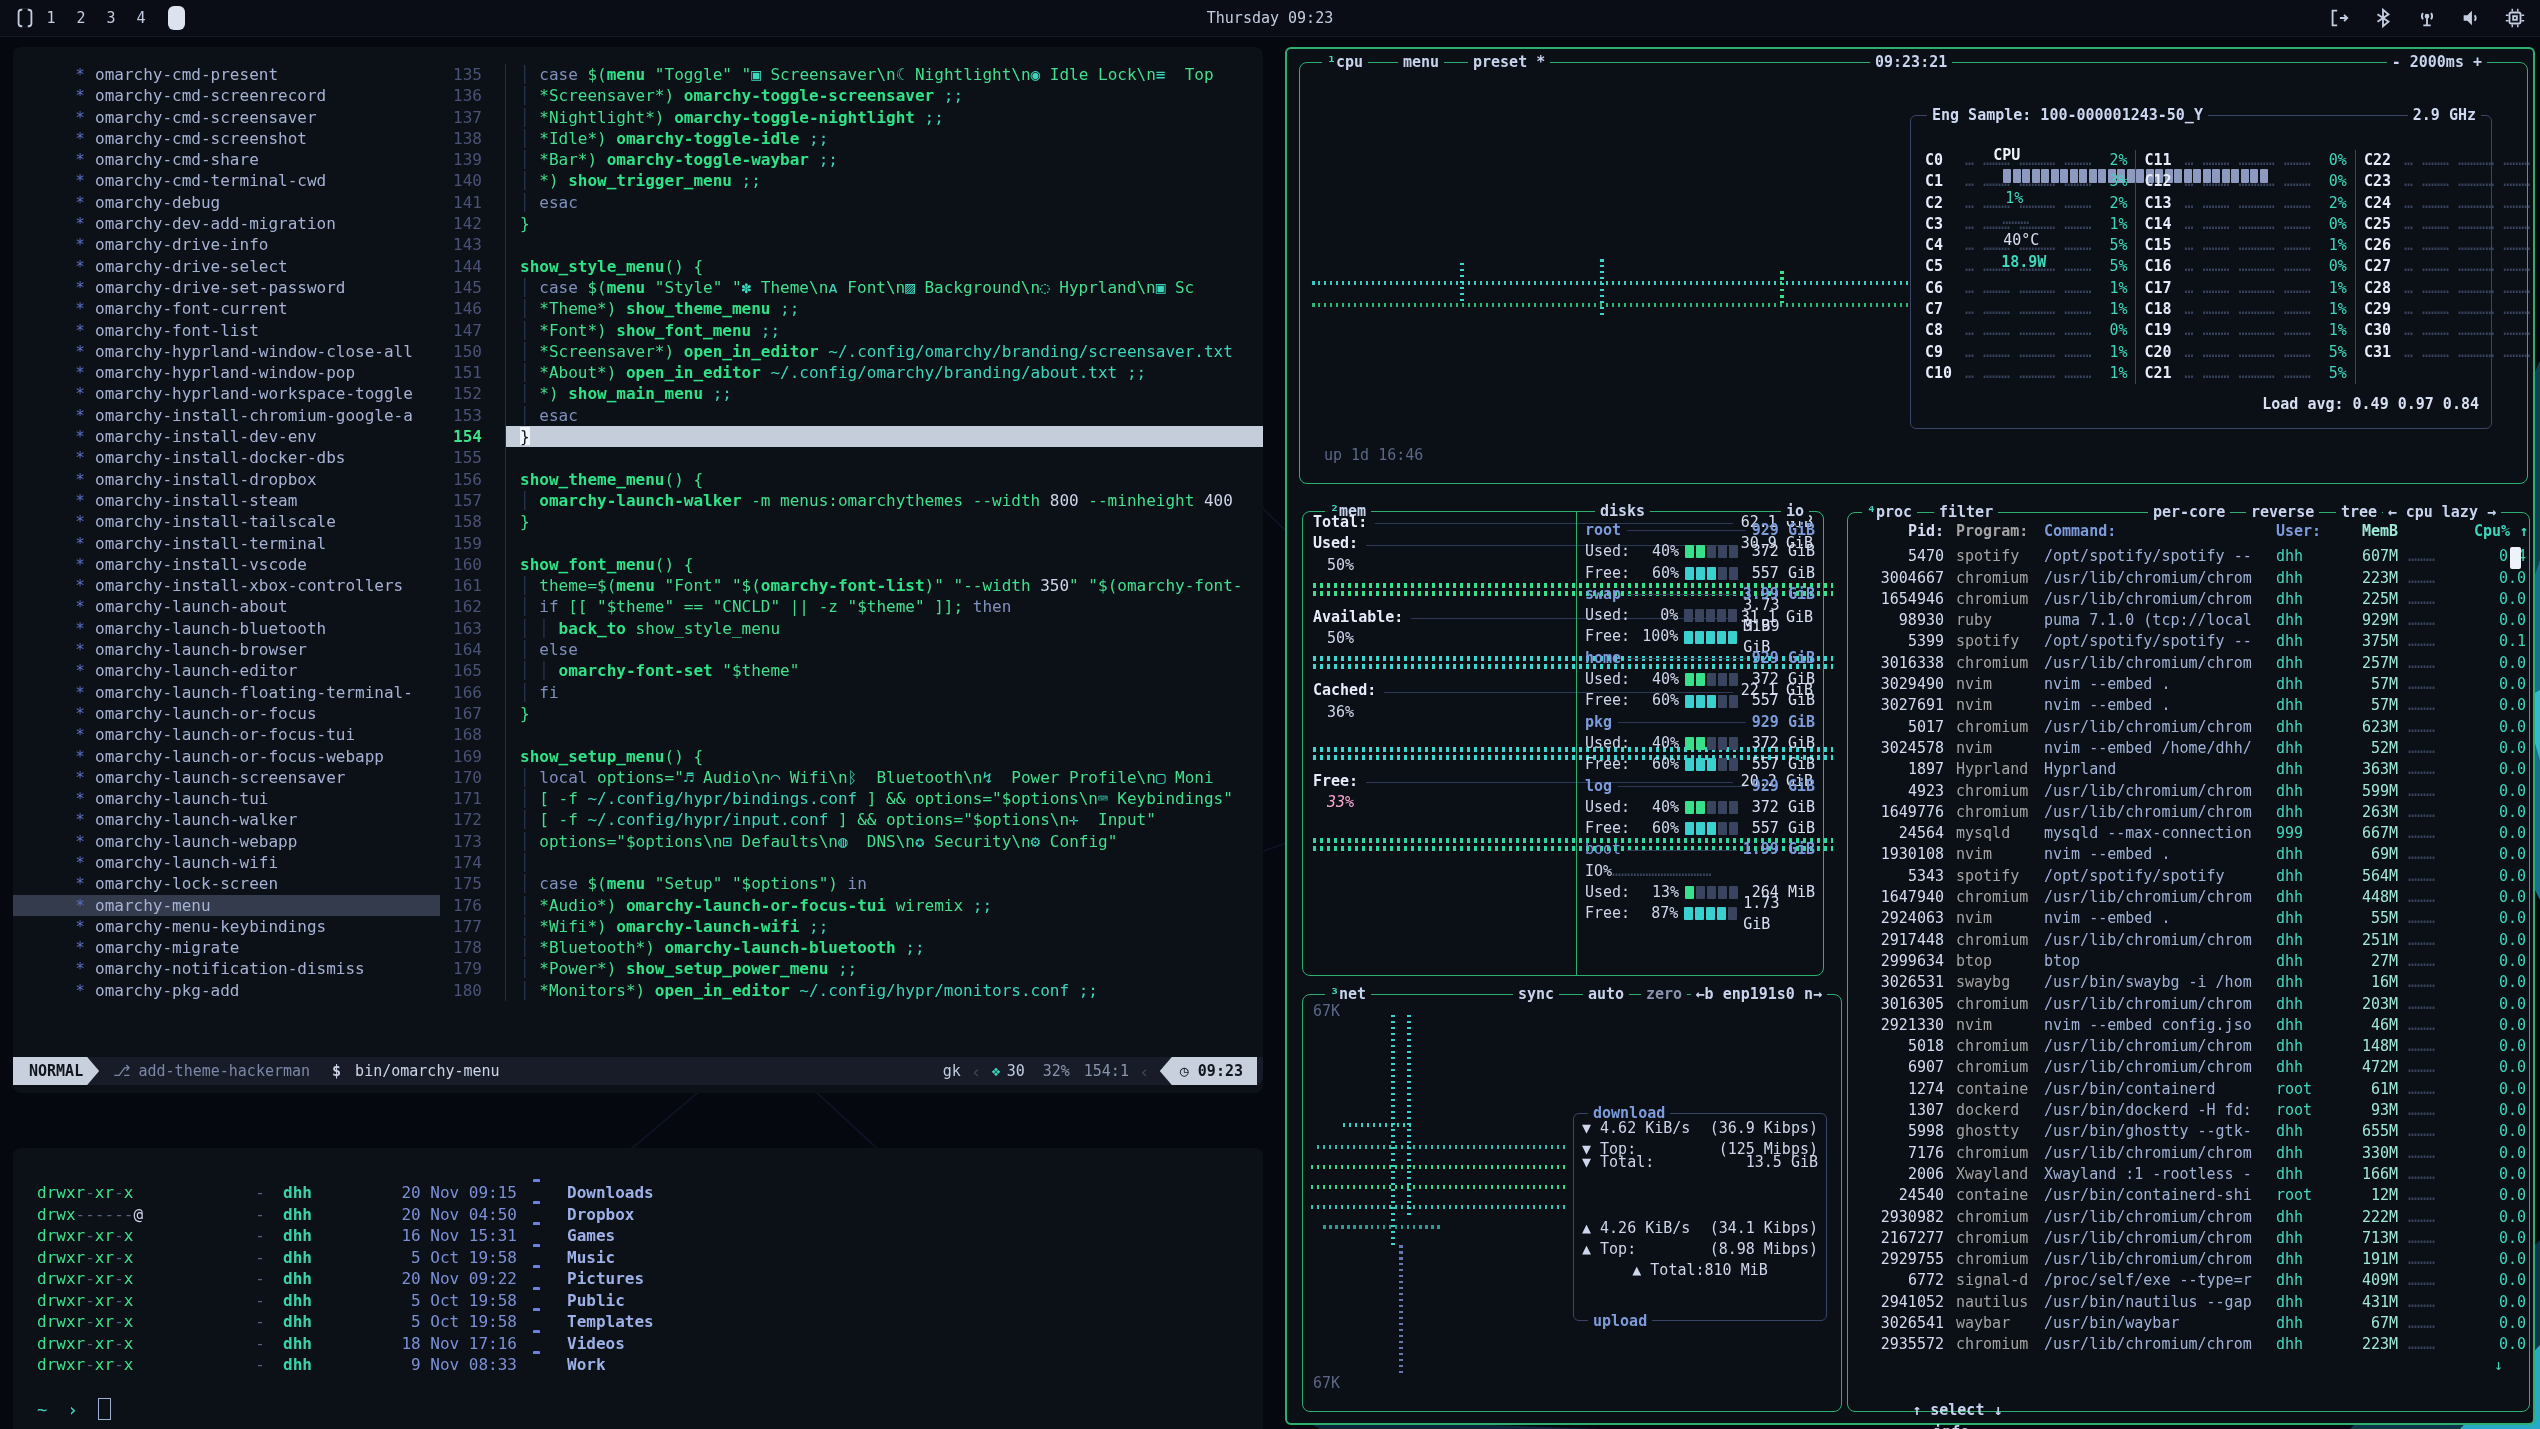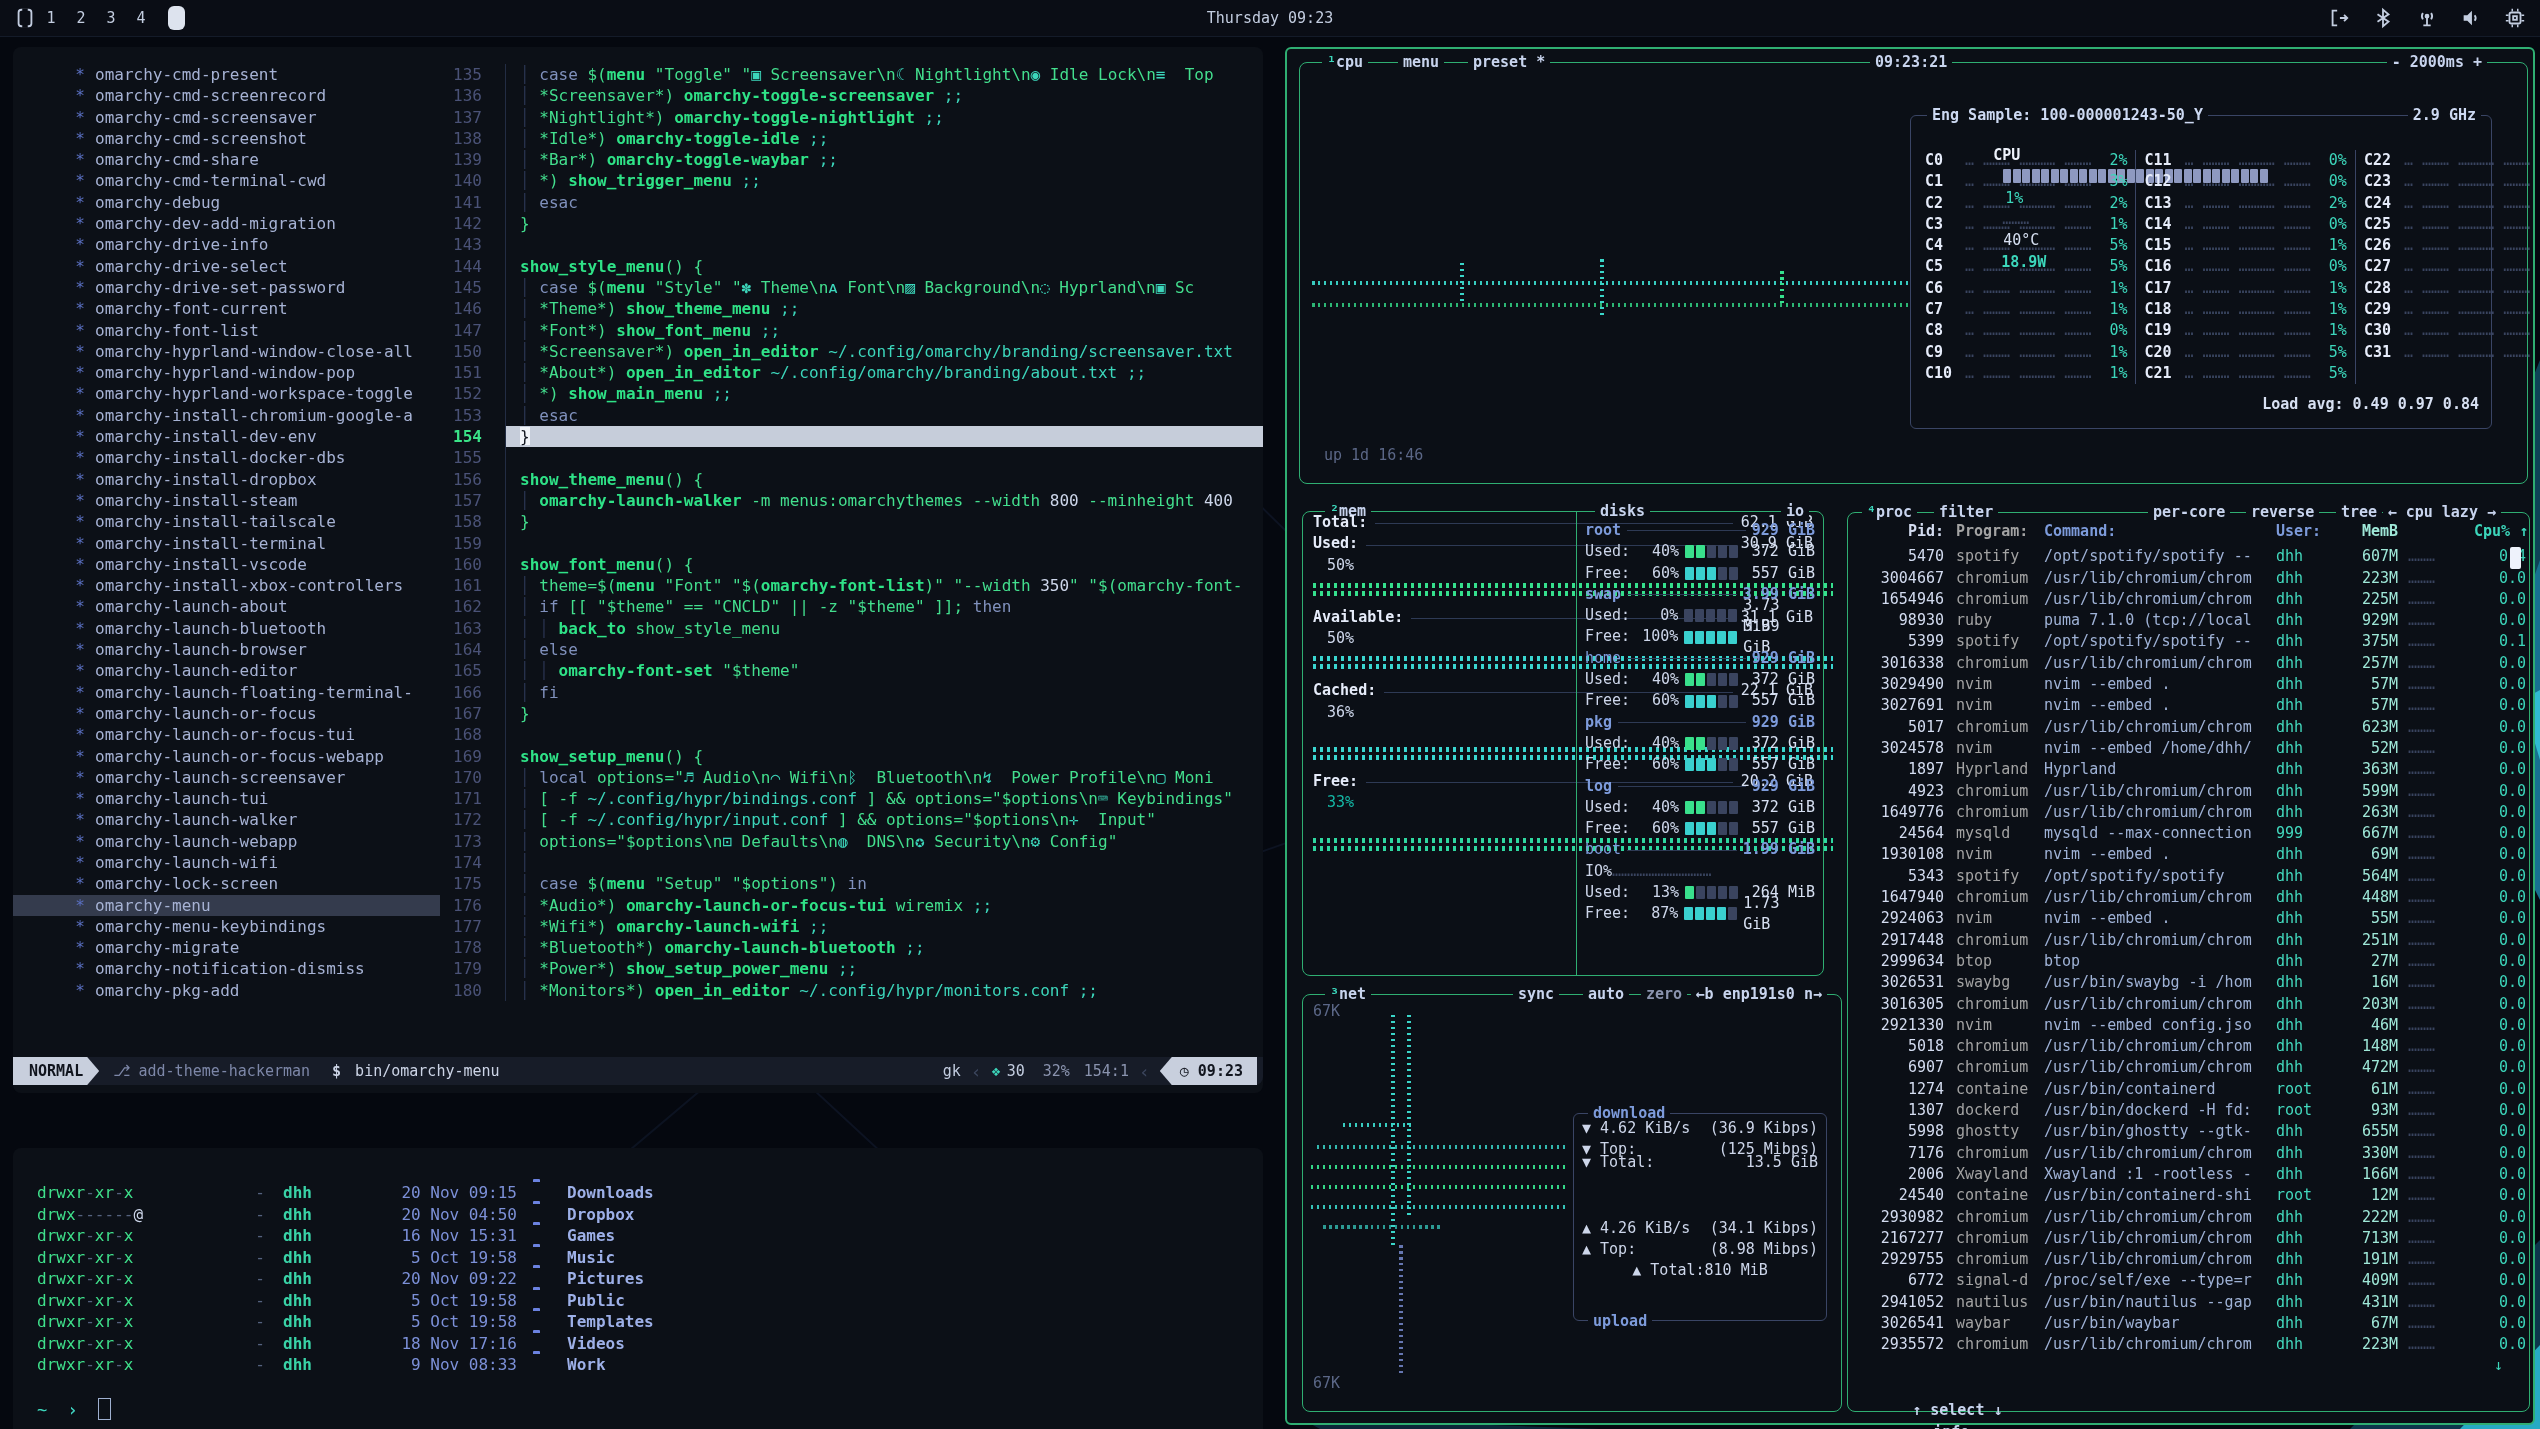--- a/index.html
+++ b/index.html
@@ -481,21 +481,21 @@
         <div class="meter2" style="position: relative; --c: #3ad6d0;">
           <i></i>
           <i></i>
         </div>
         <div style="height: 6px;"></div>
         <div style="position: relative; height: 21.3px; line-height: 21.3px; font-size: 15px; display: flex; padding: 0px 10px;">
           <span style="color: rgb(230, 236, 250); font-weight: bold; white-space: pre;">Free:</span>
           <span style="flex: 1 1 0%; border-bottom: 1px solid rgb(46, 58, 85); margin: 0px 8px 9px;"></span>
           <span class="wht">20.2 GiB</span>
         </div>
-        <div style="height: 21.3px; line-height: 21.3px; font-size: 15px; padding-left: 24px; color: #14b8a6;">33%</div>
+        <div style="height: 21.3px; line-height: 21.3px; font-size: 15px; padding-left: 24px; color: #f9a8d4; font-style: italic;">33%</div>
         <div style="height: 21px;"></div>
         <div class="meter2" style="position: relative; --c: #2fd8a0;">
           <i></i>
           <i></i>
         </div>
         <div style="height: 6px;"></div>
       </div>
 
     <div class="abs" style="left:273px;top:0;right:0;bottom:0;border-left:1.5px solid #2fae72">
       <span class="tag" style="left:18px">disks</span>
@@ -553,21 +553,21 @@
             <span class="segbar">
               <i class="cy"></i>
               <i class="cy"></i>
               <i class="cy"></i>
               <i class="cy"></i>
               <i class="cy"></i>
             </span>
             <span class="wht" style="margin-left: auto;">3.99 GiB</span>
           </div>
           <div style="position: relative; height: 21.3px; line-height: 21.3px; font-size: 15px; display: flex; align-items: center; padding: 0px 8px;">
-            <span style="color: rgb(125, 155, 219); font-weight: normal;">home</span>
+            <span style="color: rgb(125, 155, 219); font-weight: bold;">home</span>
             <span style="flex: 1 1 0%; border-bottom: 1px solid rgb(46, 58, 85); margin: 0px 6px;"></span>
             <span class="blue" style="font-weight: bold;">929 GiB</span>
           </div>
           <div style="height: 21.3px; line-height: 21.3px; font-size: 15px; display: flex; align-items: center; padding: 0px 8px; color: rgb(205, 214, 234);">
             <span style="width: 52px;">Used:</span>
             <span style="width: 42px; text-align: right;">40%</span>
             <span class="segbar">
               <i class="gn"></i>
               <i class="gn"></i>
               <i></i>

